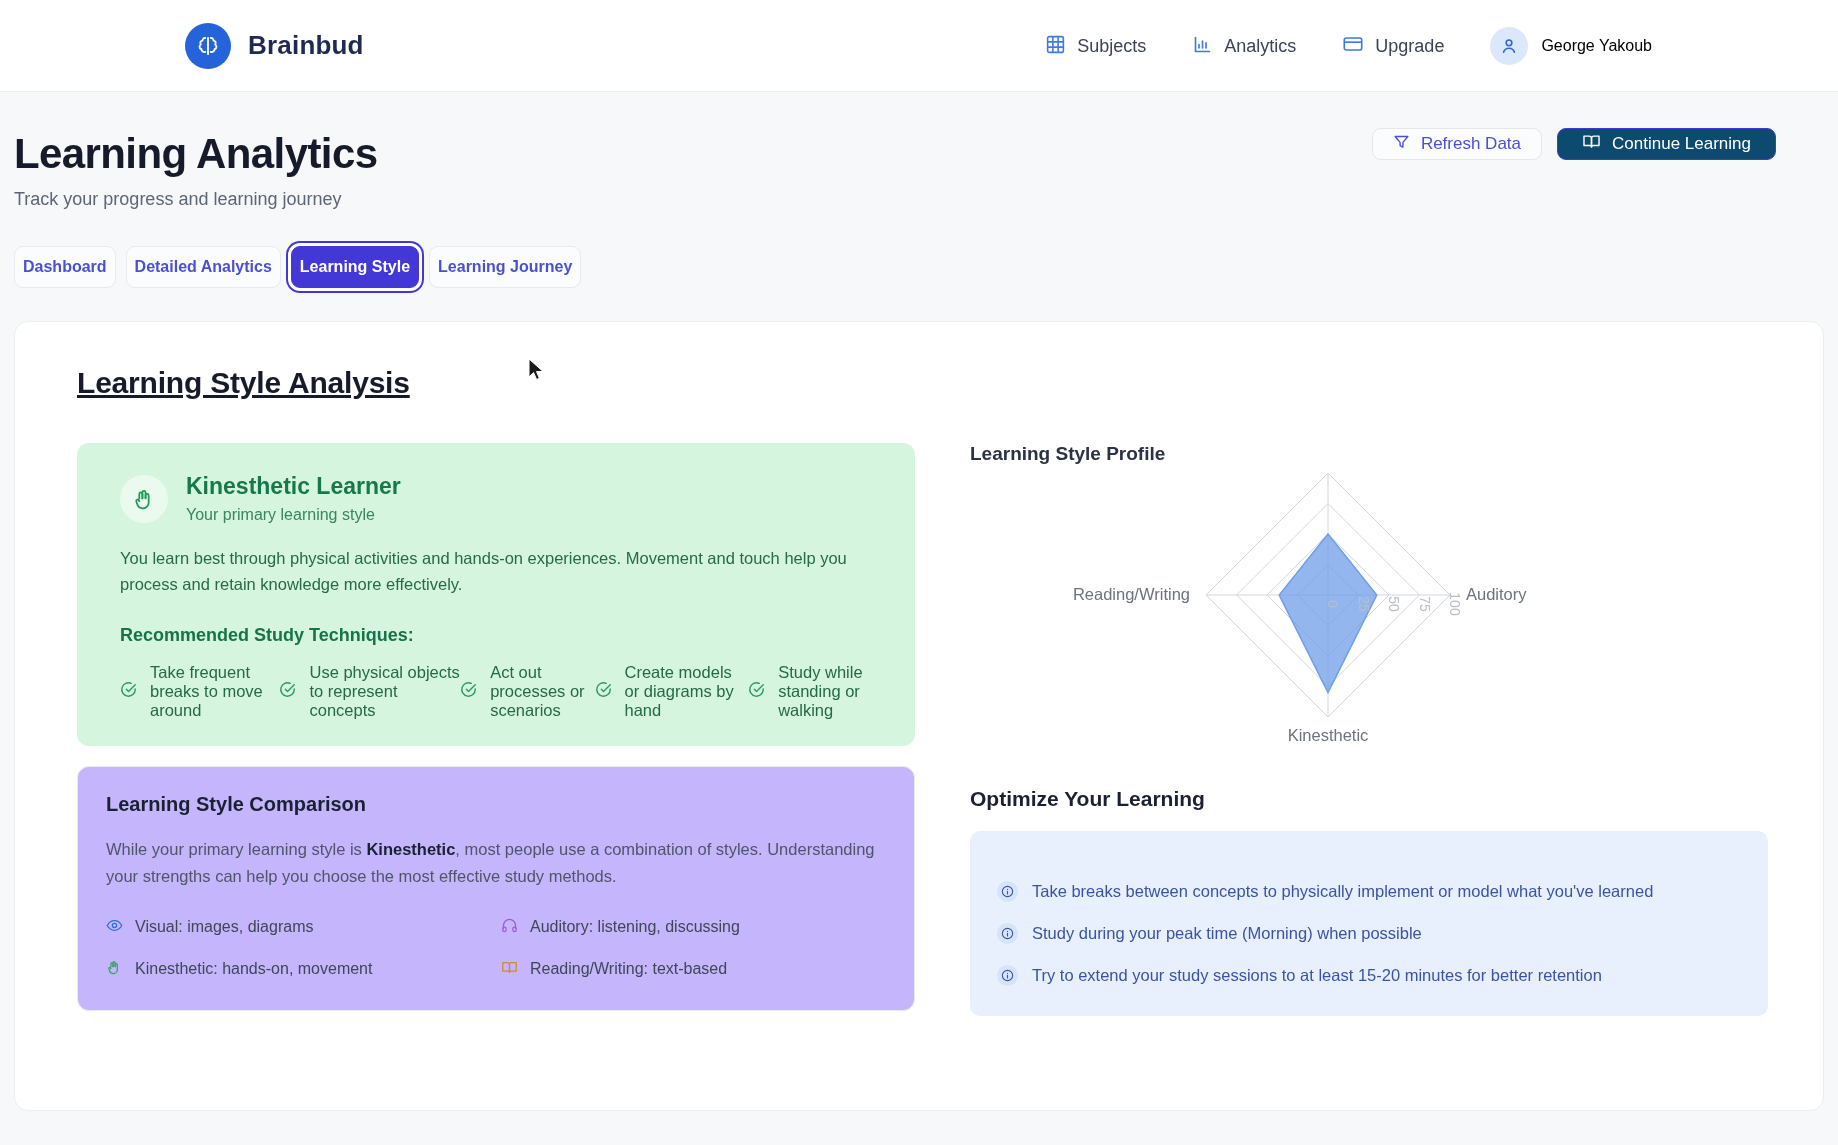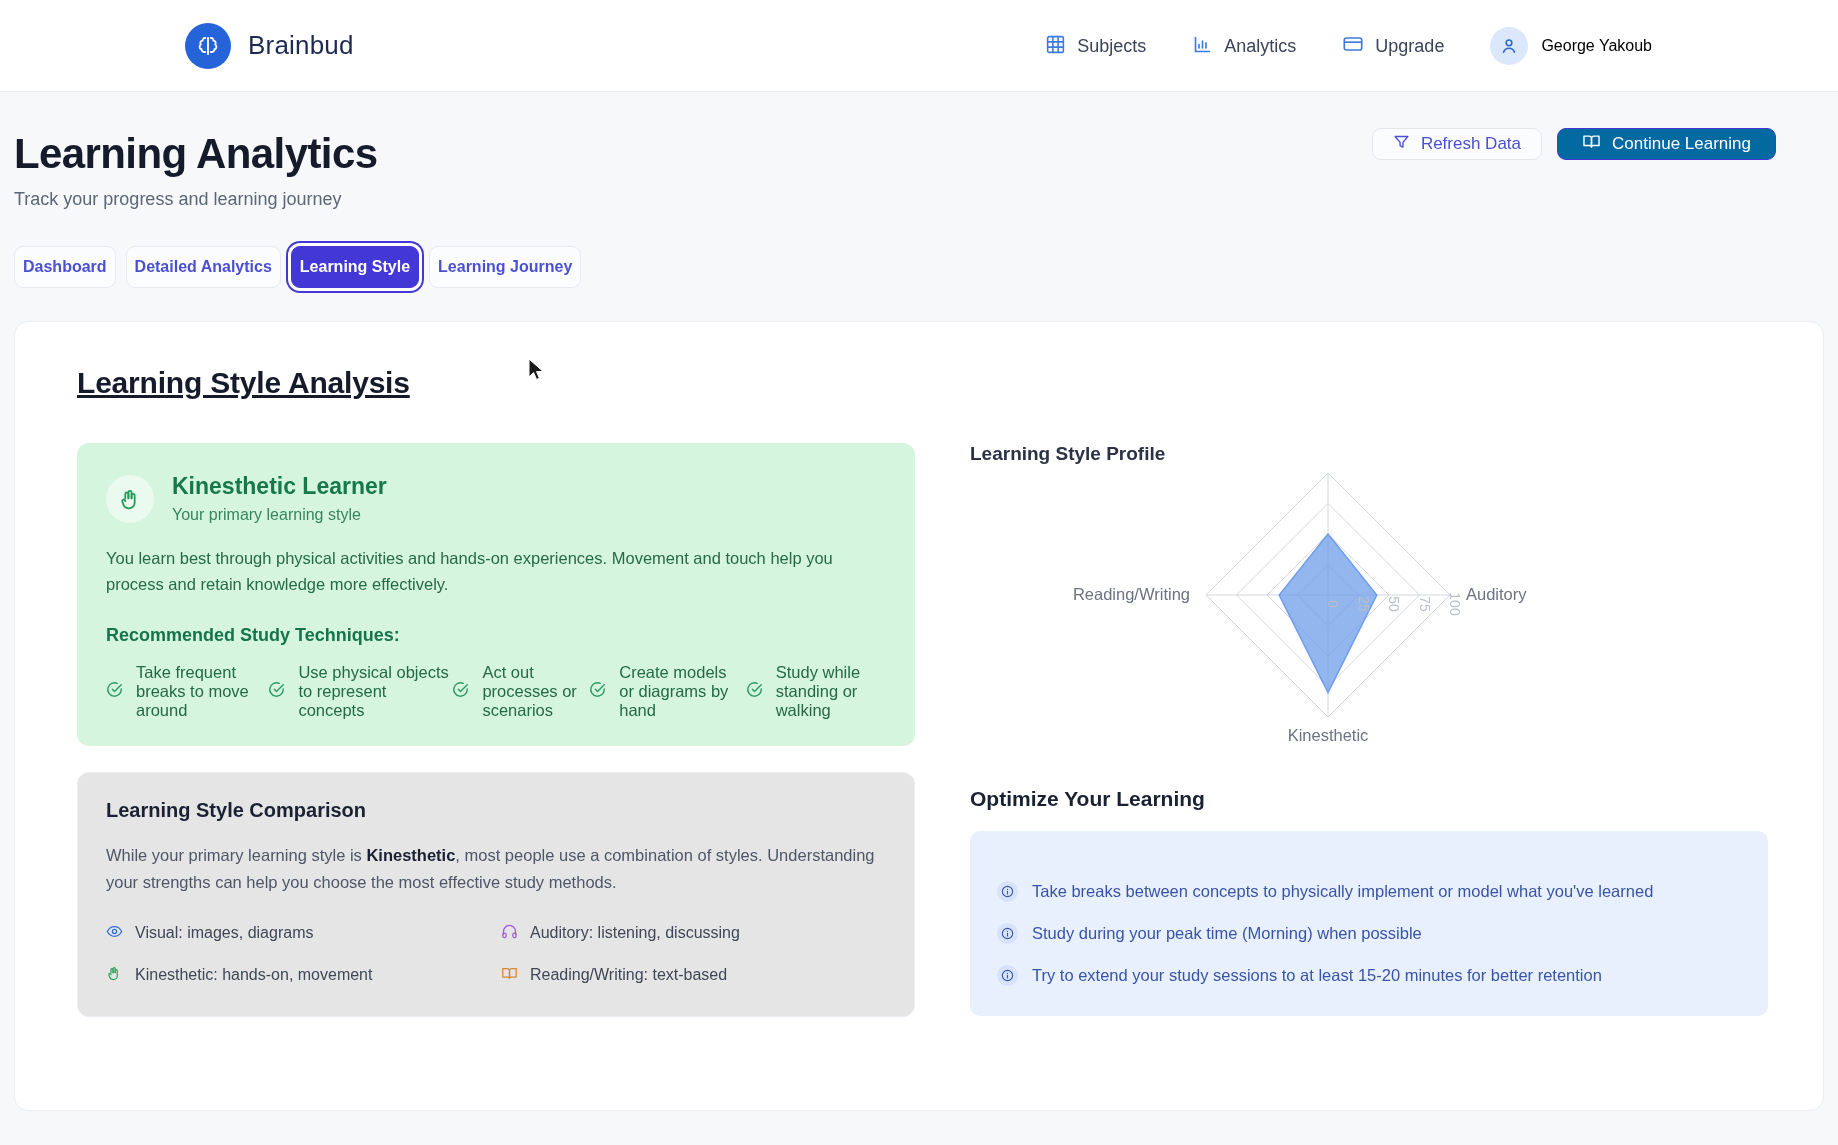--- a/index.html
+++ b/index.html
@@ -17,21 +17,21 @@
     border-bottom: 1px solid #e9ecf1;
     display: flex;
     align-items: center;
     position: relative;
   }
   .brand { display: flex; align-items: center; gap: 17px; margin-left: 185px; }
   .brand-badge {
     width: 46px; height: 46px; border-radius: 50%;
     background: #2563d9; display: flex; align-items: center; justify-content: center;
   }
-  .brand-name { font-size: 26px; font-weight: 400; color: #1e2a52; letter-spacing: .2px; }
+  .brand-name { font-size: 26px; font-weight: 700; color: #1e2a52; letter-spacing: .2px; }
 
   .navlinks {
     position: absolute; right: 186px; top: 0; height: 92px;
     display: flex; align-items: center; gap: 46px;
   }
   .navlink { display: flex; align-items: center; gap: 11px; cursor: pointer; }
   .navlink span.lbl { font-size: 18px; color: #3b4356; }
   .avatar-wrap { display: flex; align-items: center; gap: 13px; cursor: pointer; }
   .avatar {
     width: 38px; height: 38px; border-radius: 50%;
@@ -49,21 +49,21 @@
   }
   .btn {
     display: flex; align-items: center; gap: 11px;
     border-radius: 9px; font-size: 17px; cursor: pointer;
     padding: 0 20px; height: 32px;
   }
   .btn-secondary {
     background: #fbfcfe; border: 1px solid #e4e7ee; color: #4b4fd1;
   }
   .btn-primary {
-    background: #0369a1; border: 1px solid #4338d6; color: #fff; padding: 0 24px;
+    background: #0c4a6e; border: 1px solid #4338d6; color: #fff; padding: 0 24px;
   }
 
   
   .tabs { display: flex; gap: 10px; margin: 36px 0 0 14px; }
   .tab {
     height: 42px; padding: 0 8px; border-radius: 9px;
     display: flex; align-items: center; justify-content: center;
     font-size: 16px; font-weight: 600; cursor: pointer;
     background: #fbfcfe; border: 1px solid #e6e9f0; color: #4b4fd1;
   }
@@ -82,39 +82,39 @@
     padding: 44px 55px 0 62px;
   }
   .section-title { font-size: 30px; font-weight: 700; color: #151b2b; letter-spacing: -.2px; text-decoration: underline; }
 
   .cols { display: flex; gap: 25px; margin-top: 43px; }
   .col-left { width: 838px; }
   .col-right { flex: 1; padding-left: 30px; }
 
   
   .green-panel {
-    background: #d6f5de; border-radius: 12px; padding: 30px 30px 26px 29px;
+    background: #d6f5de; border-radius: 12px; padding: 30px 30px 26px 43px;
   }
   .gp-head { display: flex; align-items: flex-start; gap: 18px; }
   .gp-icon {
     width: 48px; height: 48px; border-radius: 50%; background: #eafaee;
     display: flex; align-items: center; justify-content: center; flex: 0 0 48px;
     margin-top: 2px;
   }
   .gp-title { font-size: 23px; font-weight: 700; color: #16794a; }
   .gp-sub { font-size: 16px; color: #37865f; margin-top: 6px; }
   .gp-body { font-size: 16.5px; color: #256b46; line-height: 1.55; margin-top: 22px; max-width: 740px; }
   .gp-rec { font-size: 18px; font-weight: 700; color: #15744a; margin-top: 28px; }
   .gp-list { margin-top: 17px; display: flex; flex-direction: row; }
   .gp-item { display: flex; align-items: center; gap: 13px; font-size: 16.5px; color: #236a45; }
 
   
   .cmp-panel {
-    margin-top: 26px; border: 1px solid #eaedf2; border-radius: 12px;
-    background: #e5e5e5; padding: 26px 28px 30px 28px;
+    margin-top: 20px; border: 1px solid #eaedf2; border-radius: 12px;
+    background: #c4b5fd; padding: 26px 28px 30px 28px;
   }
   .cmp-title { font-size: 20px; font-weight: 700; color: #1a2133; }
   .cmp-text { font-size: 16.5px; color: #4e5668; line-height: 1.6; margin-top: 20px; }
   .cmp-text b { color: #1a2133; font-weight: 700; }
   .cmp-grid {
     margin-top: 28px; display: grid; grid-template-columns: 1fr 1fr;
     row-gap: 21px; column-gap: 10px;
   }
   .cmp-cell { display: flex; align-items: center; gap: 12px; font-size: 16px; color: #3f4757; }
 

